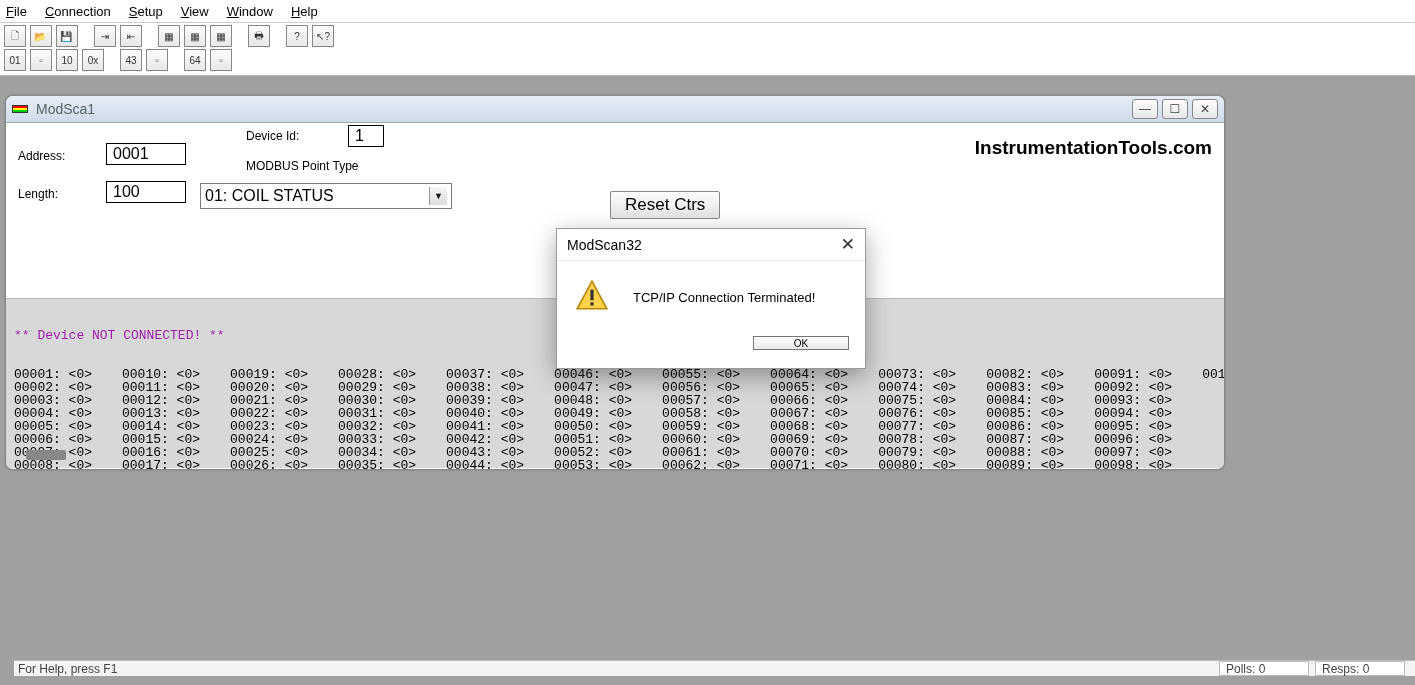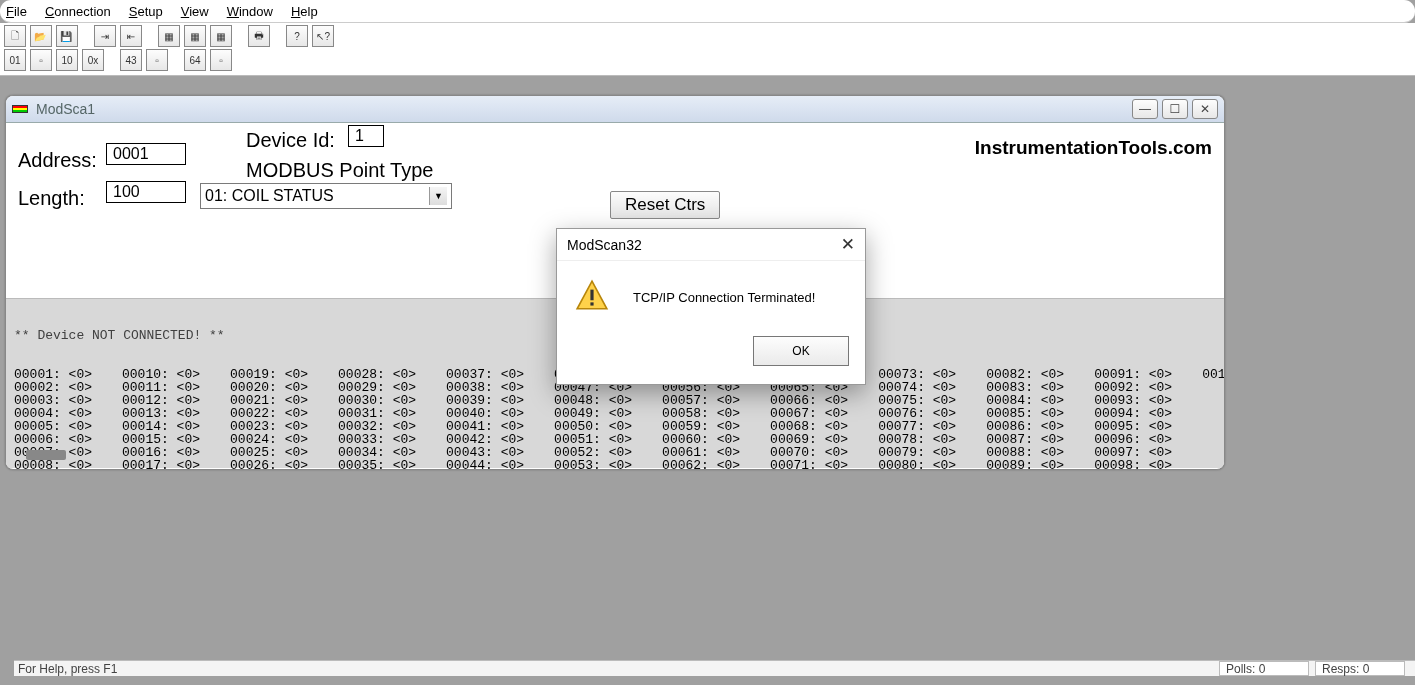--- a/index.html
+++ b/index.html
@@ -1,19 +1,19 @@
 <!DOCTYPE html>
 <html><head>
 <meta charset="utf-8">
 <style>
 * { box-sizing: border-box; margin: 0; padding: 0; }
 body { font-family: "Segoe UI", Tahoma, sans-serif; font-size: 13px; background: #a0a0a0; width: 1415px; height: 685px; overflow: hidden; position: relative; }
 
 
-.menubar { background: #fff; height: 23px; display: flex; align-items: center; padding: 0 6px; gap: 18px; border-bottom: 1px solid #ccc; border-radius: 11px; }
+.menubar { background: #fff; height: 23px; display: flex; align-items: center; padding: 0 6px; gap: 18px; border-bottom: 1px solid #ccc; }
 .menuitem { cursor: default; }
 .menuitem .u { text-decoration: underline; }
 
 
 .toolbars { background: #fff; padding: 2px 4px; border-bottom: 1px solid #bbb; }
 .toolbar-row { display: flex; gap: 4px; margin-bottom: 2px; }
 .tbtn { width: 22px; height: 22px; border: 1px solid #888; background: linear-gradient(#fdfdfd,#e7e7e7); display: flex; align-items: center; justify-content: center; font-size: 10px; color: #333; }
 .tsep { width: 8px; }
 
 
@@ -22,44 +22,44 @@
 
 .childwin { position: absolute; top: 15px; left: 5px; width: 1220px; height: 375px; background: #fff; border: 1px solid #888; border-radius: 8px; box-shadow: 0 0 2px rgba(0,0,0,.3); overflow: hidden; }
 .childwin .titlebar { height: 27px; background: linear-gradient(#e6edf7,#cfdaeb); display: flex; align-items: center; padding: 0 6px; border-bottom: 1px solid #9aa; }
 .titlebar .ticon { width: 16px; height: 8px; background: linear-gradient(#f00 0 33%, #ff0 33% 66%, #0c0 66% 100%); margin-right: 8px; border:1px solid #333; }
 .titlebar .ttitle { color: #566; flex: 1; font-size: 14px; }
 .titlebar .ctrlbtns { display: flex; gap: 4px; }
 .ctrlbtn { width: 26px; height: 20px; border: 1px solid #888; background: linear-gradient(#fdfdfd,#e7e7e7); border-radius: 3px; display:flex; align-items:center; justify-content:center; font-size:12px; color:#444;}
 
 
 .formpanel { position: relative; height: 175px; padding: 8px 12px; }
-.lbl { font-size: 20px; }
+.lbl { font-size: 12px; }
 .inpbox { border: 1px solid #000; font-size: 16px; padding: 1px 6px; background:#fff; }
 .selbox { border: 1px solid #7a7a7a; font-size: 16px; padding: 1px 4px; background:#fff; display:flex; align-items:center; }
 .selbox .drop { margin-left:auto; width:18px; height:18px; border-left:1px solid #999; background:linear-gradient(#f5f5f5,#ddd); display:flex; align-items:center; justify-content:center; font-size:9px;}
 .statsbox { border: 1px solid #000; padding: 2px 6px; font-size:16px; line-height:1.25; }
 .btn3d { font-size: 17px; padding: 3px 14px; background: linear-gradient(#fcfcfc,#e4e4e4); border: 1px solid #888; border-radius:2px;}
 .brand { font-weight: bold; font-size: 19px; }
 
 
 .datagrid { background: #d8d8d8; border-top: 1px solid #bbb; padding: 4px 8px 18px; font-family: "Courier New", monospace; font-size: 13px; line-height: 1.0; letter-spacing: 0; white-space: pre; color:#000; position:relative; height: 170px;}
-.connerr { color: #404040; font-weight: normal; }
+.connerr { color: #a21caf; font-weight: normal; }
 .datagrid-cols { display: flex; gap: 30px; }
 .datagrid-col { }
 .datagrid-row { }
 .handle { position:absolute; left:20px; bottom:8px; width:40px; height:10px; background:#888; border-radius:2px;}
 
 
 .dialog { position: absolute; left: 556px; top: 228px; width: 310px; background: #fff; border: 1px solid #999; box-shadow: 0 8px 24px rgba(0,0,0,.35); }
 .dialog .dlg-title { height: 32px; display:flex; align-items:center; padding: 0 10px; font-size:14px; border-bottom:1px solid #eee;}
 .dialog .dlg-close { margin-left:auto; font-size:17px; cursor:default; color:#333; }
 .dialog .dlg-body { display:flex; align-items:center; gap:24px; padding: 18px 18px 8px; }
 .dialog .warn-icon svg { width:34px; height:34px; }
 .dialog .dlg-actions { display:flex; justify-content:flex-end; padding: 12px 16px 18px; }
-.dlg-btn { width: 96px; height: 30px; border: 1px solid #777; background: linear-gradient(#fdfdfd,#eaeaea); font-size:12px;}
+.dlg-btn { width: 96px; height: 14px; border: 1px solid #777; background: linear-gradient(#fdfdfd,#eaeaea); font-size:10px;}
 
 
 .statusbar { position:absolute; bottom:0; left:14px; right:0; height:16px; background:#f4f4f4; border-top:1px solid #bbb; display:flex; align-items:center; font-size:12px; color:#444; padding: 0 4px;}
 .statusbar .sfill { flex:1;}
 .statcell { border:1px solid #bbb; padding: 0 6px; height:15px; display:flex; align-items:center; min-width:90px; margin-right:6px; background:#fff;}
 </style>
 </head>
 <body>
 
 <div class="menubar">

